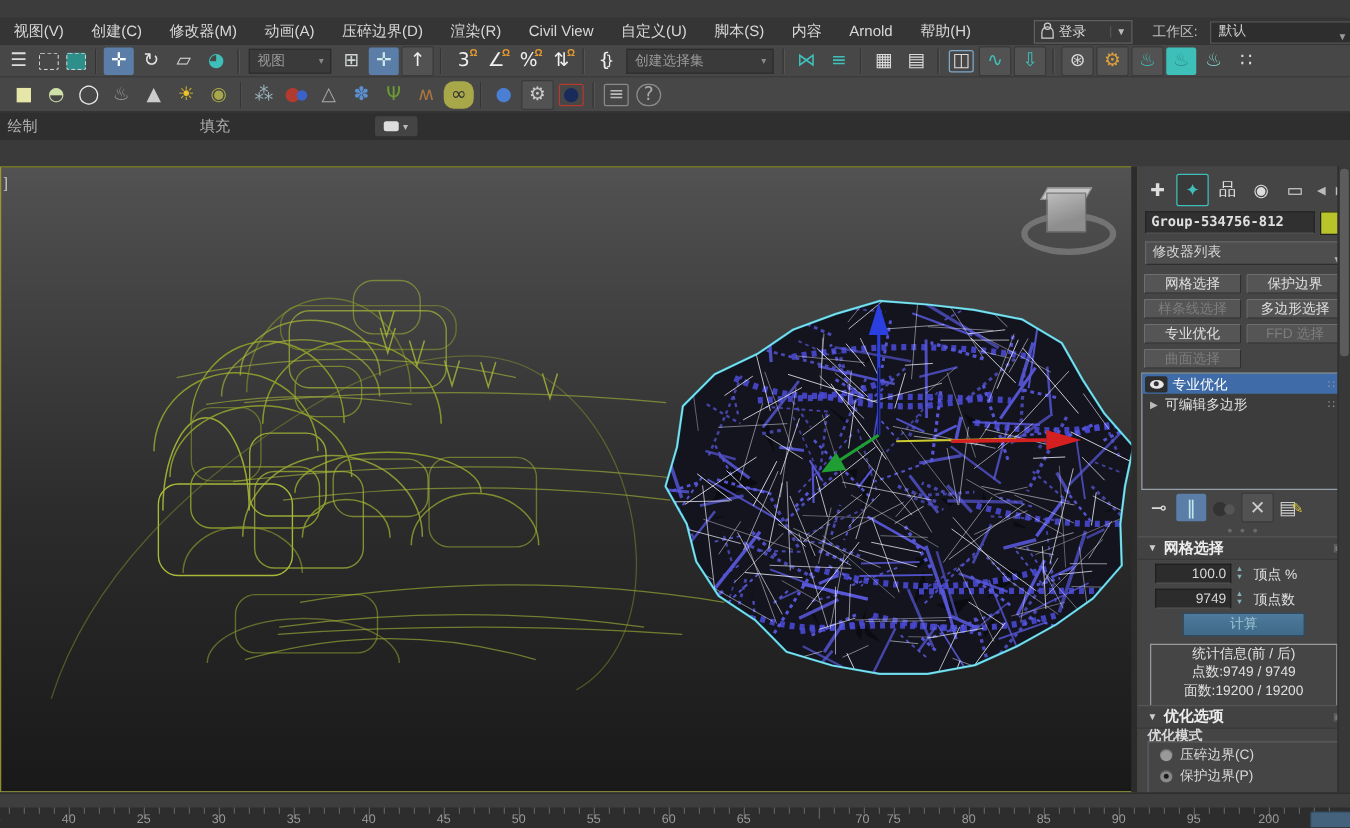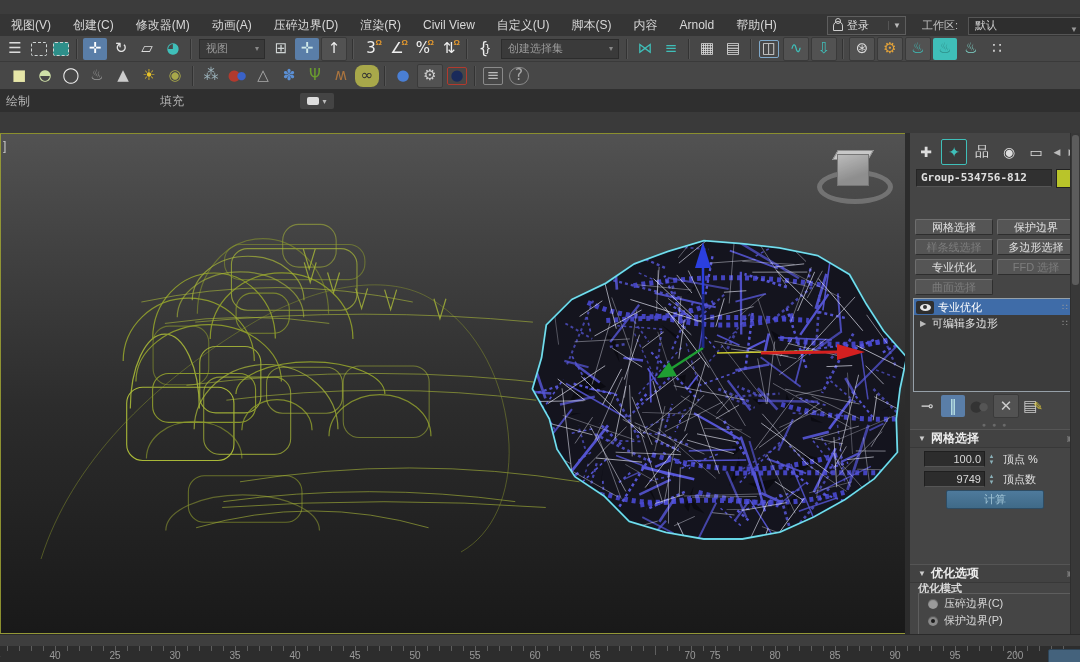--- a/index.html
+++ b/index.html
@@ -752,20 +752,24 @@
         <div class="ptab">✚</div>
         <div class="ptab active" style="color: rgb(63, 191, 185);">✦</div>
         <div class="ptab">品</div>
         <div class="ptab">◉</div>
         <div class="ptab">▭</div>
         <div class="ptab small">◀</div>
         <div class="ptab small">▶</div>
       </div>
     <div id="objname">Group-534756-812</div>
     <div id="swatch"></div>
+    <div id="modlist">
+      <span>修改器列表</span>
+      <span class="dda">▼</span>
+    </div>
     <div id="btngrid">
         <div class="pbtn">网格选择</div>
         <div class="pbtn">保护边界</div>
         <div class="pbtn dis">样条线选择</div>
         <div class="pbtn">多边形选择</div>
         <div class="pbtn">专业优化</div>
         <div class="pbtn dis">FFD 选择</div>
         <div class="pbtn dis">曲面选择</div>
         <div class="pbtn empty"></div>
       </div>
@@ -819,20 +823,25 @@
     </div>
     <div class="fieldrow" style="left:14px;top:338px">
       <div class="numfield">9749</div>
       <div class="spin">
           <span>▲</span>
           <span>▼</span>
         </div>
       <span class="flabel">顶点数</span>
     </div>
     <div id="calcbtn">计算</div>
+    <div id="statsbox">
+      <div>统计信息(前 / 后)</div>
+      <div>点数:9749 / 9749</div>
+      <div>面数:19200 / 19200</div>
+    </div>
 
     <div class="rollhead" style="top:431px">
       <span class="ra">▼</span>
       <span class="rt">优化选项</span>
       <span class="rpin">▣</span>
     </div>
     <div id="optmode">优化模式</div>
     <div id="modegroup"></div>
 
     <div id="pscroll">

